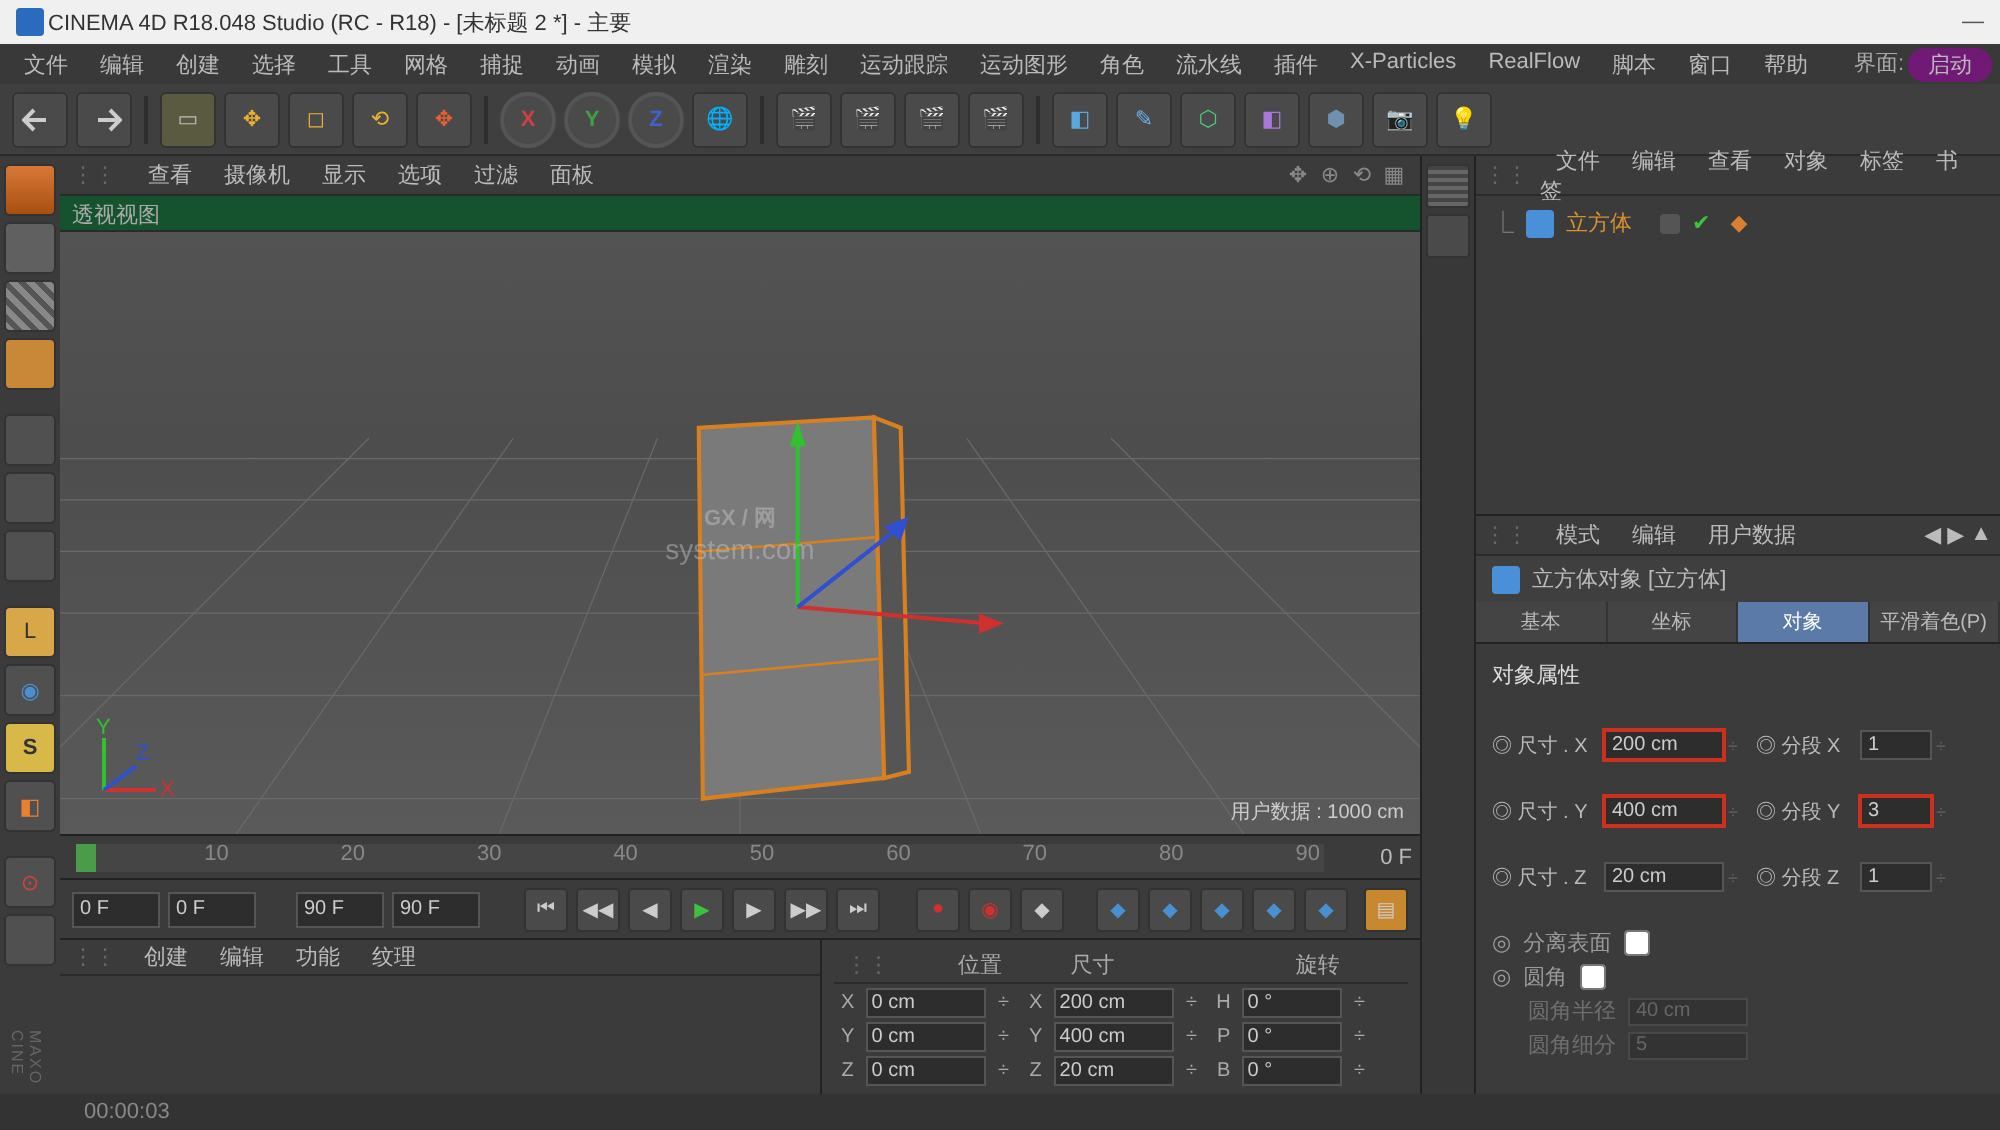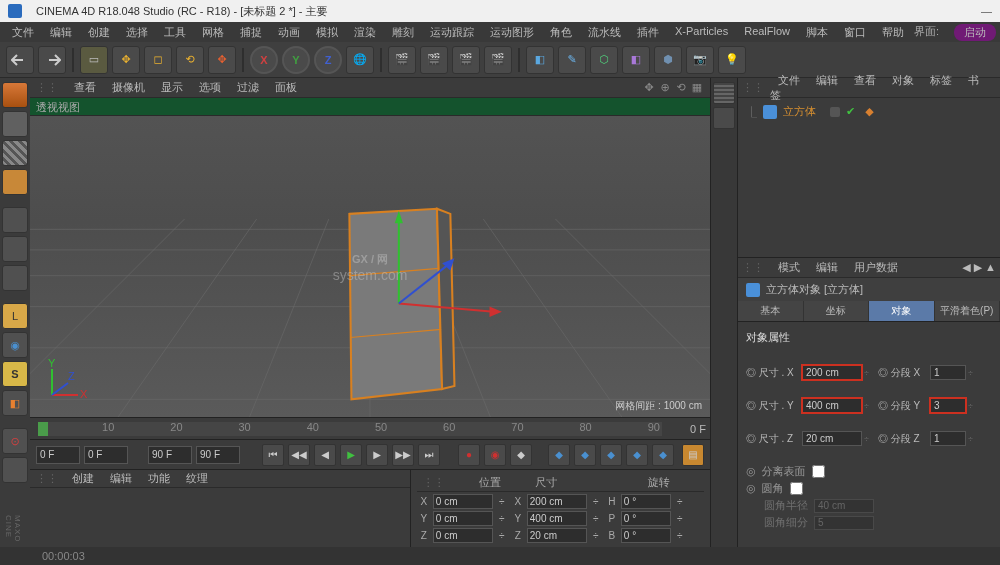--- a/index.html
+++ b/index.html
@@ -1,22 +1,22 @@
 <!DOCTYPE html>
 <html><head>
 <meta charset="utf-8">
 <style>
 * { margin: 0; padding: 0; box-sizing: border-box; font-family: "Microsoft YaHei", Arial, sans-serif; font-size: 11px; user-select: none; }
 body { background: #3a3a3a; color: #bbb; width: 1000px; height: 565px; overflow: hidden; position: relative; }
 .titlebar { background: #f0f0f0; color: #333; height: 22px; display: flex; align-items: center; padding: 0 8px; justify-content: space-between; }
-.titlebar-left { display: flex; gap: 14px; }
+.titlebar-left { display: flex; gap: 2px; }
 .win-controls { display: flex; gap: 12px; color: #555; }
 .menubar { background: #393939; height: 20px; display: flex; align-items: center; padding: 0 4px; justify-content: space-between; }
 .menubar-left { display: flex; }
-.menubar-right { display: flex; gap: 15px; }
+.menubar-right { display: flex; gap: 2px; }
 .menu-item { padding: 2px 8px; color: #bbb; cursor: pointer; }
 .toolbar { background: #3f3f3f; height: 36px; display: flex; align-items: center; padding: 0 6px; gap: 4px; border-bottom: 1px solid #2a2a2a; }
 .tool-btn { width: 28px; height: 28px; background: #4a4a4a; border: 1px solid #333; border-radius: 3px; display: flex; align-items: center; justify-content: center; cursor: pointer; }
 .tool-sep { width: 2px; height: 24px; background: #2e2e2e; margin: 0 2px; }
 .axis-btn { width: 28px; height: 28px; background: #4a4a4a; border: 2px solid #555; border-radius: 14px; display: flex; align-items: center; justify-content: center; font-weight: bold; cursor: pointer; }
 .main-area { display: flex; height: calc(100% - 78px); }
 .left-icons { width: 32px; background: #3b3b3b; display: flex; flex-direction: column; gap: 3px; padding: 4px 2px; }
 .left-icons .ic { width: 26px; height: 26px; background: #505050; border: 1px solid #333; border-radius: 3px; cursor: pointer; display: flex; align-items: center; justify-content: center; }
 .center-col { flex: 1; display: flex; flex-direction: column; background: #404040; }
 .viewport-tabs { height: 20px; background: #3b3b3b; display: flex; align-items: center; padding: 0 6px; gap: 8px; border-bottom: 1px solid #2a2a2a; }
@@ -228,21 +228,21 @@
               <text x="40" y="43" fill="#d03030" font-size="10">X</text>
           <line x1="12" y1="40" x2="28" y2="28" stroke="#3050d0"></line>
               <text x="28" y="25" fill="#3050d0" font-size="10">Z</text>
         </g>
           </svg>
       </div>
       <div class="watermark">
         <div>GX / 网</div>
           <span>system.com</span>
       </div>
-      <div class="grid-info">网格间距 : 1000 cm</div>
+      <div class="grid-info">用户数据 : 1000 cm</div>
     </div>
 
     <div class="timeline">
       <div class="timeline-bar">
         <div class="frame-ticks" id="frame-ticks">
             <span>0</span>
             <span>10</span>
             <span>20</span>
             <span>30</span>
             <span>40</span>

